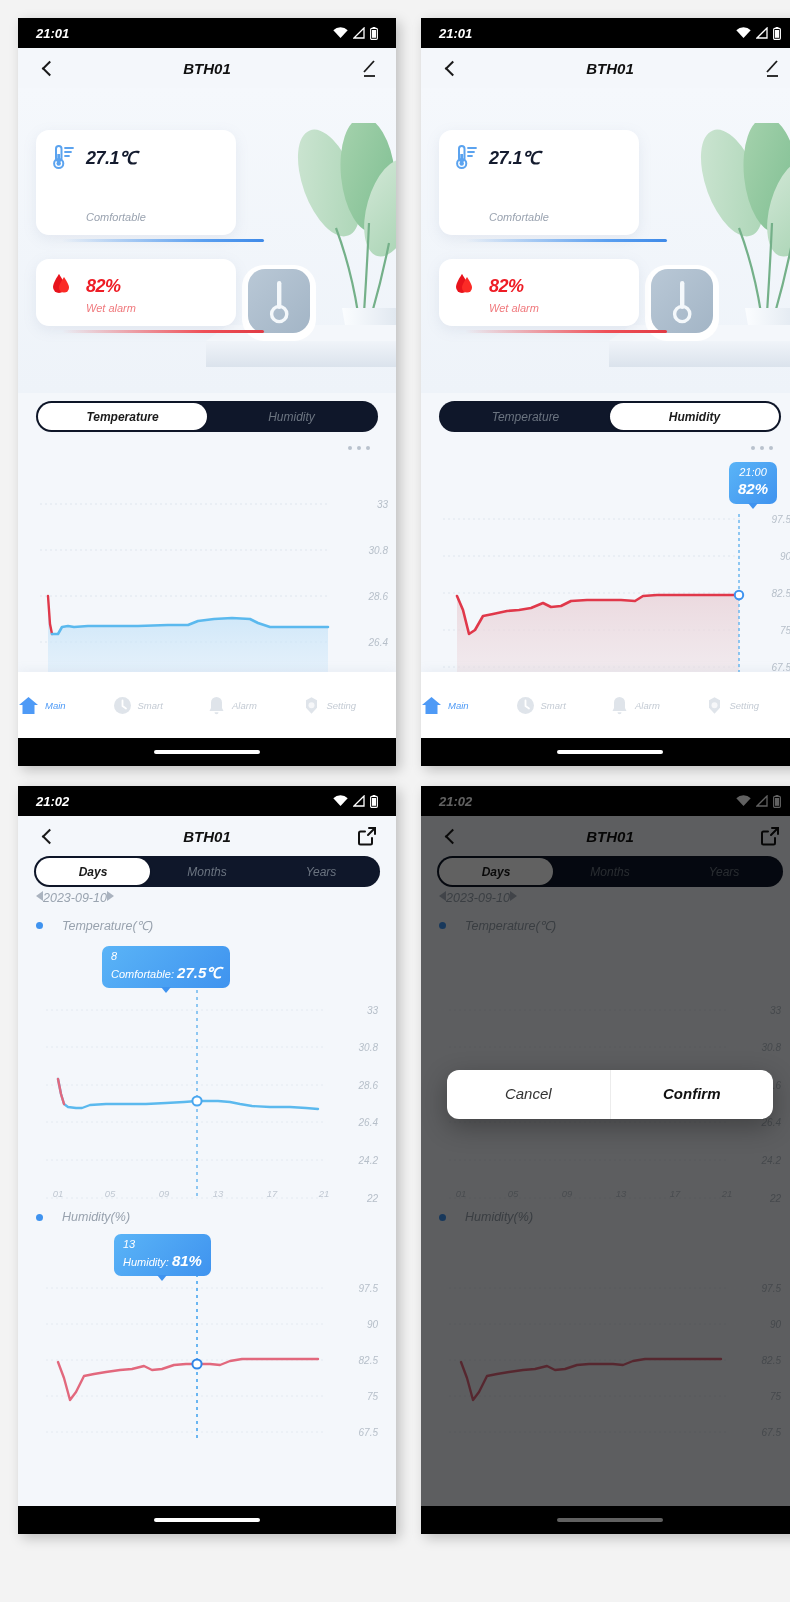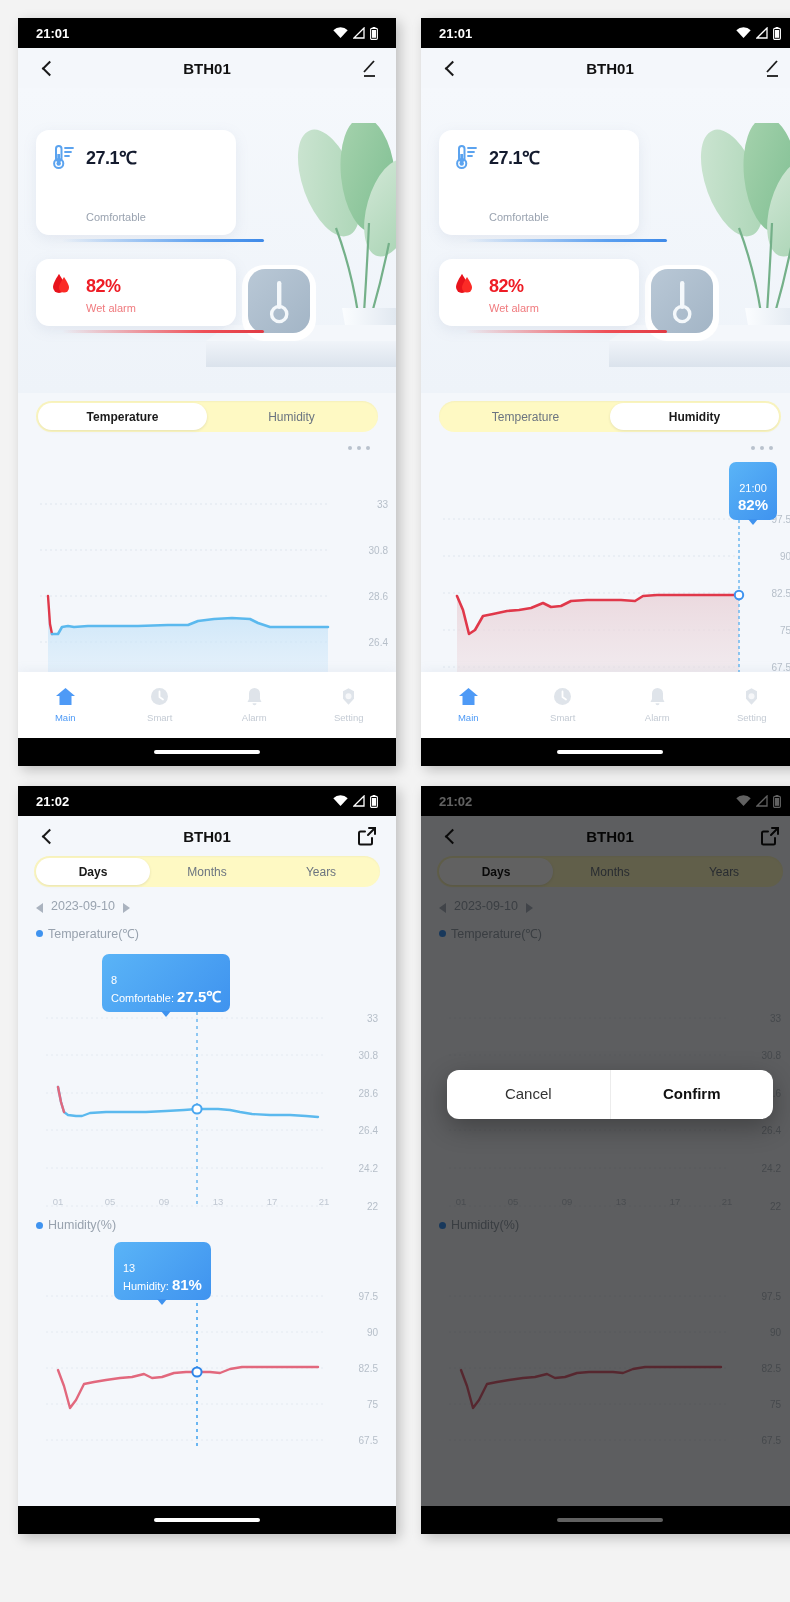--- a/index.html
+++ b/index.html
@@ -10,20 +10,21 @@
     position: relative;
     overflow: hidden;
   }
   .grid {
     position: absolute; inset: 0;
     display: grid;
     grid-template-columns: 383px 383px;
     grid-template-rows: 748px 748px;
     column-gap: 20px; row-gap: 20px;
     padding: 18px 12px 18px 18px;
+    font-style: italic;
   }
   .phone {
     position: relative;
     width: 378px; height: 748px;
     background: #f4f7fb;
     overflow: hidden;
     box-shadow: 4px 4px 12px rgba(0,0,0,.22);
   }
   
   .statusbar {
@@ -63,60 +64,60 @@
   .msub { font-size: 11px; margin-top: 3px; margin-left: 34px; }
   .msub.temp { color:#9aa3b0;margin-top:41px; }
   .msub.hum  { color:#f07a7e; }
   .ubar { position:absolute; left:26px; right:-28px; bottom:-7px; height:3.5px; border-radius:2px; }
   .ubar.blue { background: linear-gradient(90deg, rgba(90,160,240,0) 0%, #5a9ff0 70%, #3f8ae8 100%); }
   .ubar.red  { background: linear-gradient(90deg, rgba(240,90,90,0) 0%, #ef4f57 70%, #e03b44 100%); }
   
   .illo { position:absolute; right:0; bottom:0; width: 210px; height: 270px; }
   
   .segwrap { padding: 8px 18px 4px; }
-  .seg { display:flex; background:#fef9c3; border-radius: 18px; height: 31px; padding: 2px;
+  .seg { display:flex; background:#0f172a; border-radius: 18px; height: 31px; padding: 2px;
     box-shadow: inset 0 1px 2px rgba(0,0,0,.04); }
   .seg > div { flex:1; display:flex; align-items:center; justify-content:center;
     font-size: 12px; color:#6b7480; border-radius: 16px; }
   .seg > div.on { background:#fff; color:#1a1a1a; font-weight:bold;
     box-shadow: 0 1px 3px rgba(0,0,0,.10); }
   
   .chartbox { position:relative; margin-top: 2px; height: 248px; }
   .dots3 { position:absolute; right: 26px; top: 8px; display:flex; gap:5px; z-index:5; }
   .dots3 i { width:4px; height:4px; border-radius:50%; background:#b9c2cd; display:block; }
   .chartsvg { position:absolute; left:0; top:0; width:100%; height:100%; }
   .ylab { position:absolute; font-size:10px; color:#b6bfc9; right: 8px; transform: translateY(-50%); }
   .tip {
     position:absolute; background: linear-gradient(135deg,#5ab4f7,#3f93ef);
-    border-radius:7px; color:#fff; padding: 20px 9px 5px; z-index: 9; white-space:nowrap;
+    border-radius:7px; color:#fff; padding: 4px 9px 5px; z-index: 9; white-space:nowrap;
   }
   .tip:after { content:""; position:absolute; left:50%; bottom:-5px; margin-left:-5px;
     border-left:5px solid transparent; border-right:5px solid transparent; border-top:6px solid #3f93ef; }
   .tip .l1 { font-size: 11px; line-height:1.25; }
   .tip .l2 { font-size: 15px; font-weight:bold; line-height:1.25; }
   .tip.inline .l1 { font-size:11px; }
   .tip.inline .l2 { font-size:11px; font-weight:normal; }
   .tip.inline .l2 b { font-size: 15px; font-weight:bold; }
   
   .tabbar { position:absolute; left:0; right:0; bottom: 28px; height: 66px; background:#fff;
     display:flex; align-items:center; box-shadow: 0 -2px 10px rgba(140,160,185,.10); z-index: 20; }
-  .tabitem { flex:1; display:flex; flex-direction:column; align-items:center; gap:6px; }
+  .tabitem { flex:1; display:flex; align-items:center; gap:6px; }
   .tabitem .lbl { font-size: 9.5px; color:#c4cbd4; }
   .tabitem.on .lbl { color:#4e9af6; }
   .homebar { position:absolute; left:0; right:0; bottom:0; height:28px; background:#000;
     display:flex; align-items:center; justify-content:center; z-index:25; }
   .homebar i { display:block; width: 106px; height: 4px; border-radius:3px; background:#fff; }
   
   .histwrap { padding: 0 16px; }
-  .datebar { display:flex; align-items:flex-end; gap:8px; padding: 12px 2px 6px; }
+  .datebar { display:flex; align-items:flex-start; padding: 4px 2px 6px; }
   .datebar .d { font-size: 12.5px; color:#9aa4b0; }
   .tri { width:0; height:0; border-top:5px solid transparent; border-bottom:5px solid transparent; }
   .tri.l { border-right:7px solid #aab3bf; }
   .tri.r { border-left:7px solid #aab3bf; }
-  .serieslbl { display:flex; align-items:center; gap:5px; font-size:12.5px; color:#98a2ae;
+  .serieslbl { display:flex; align-items:center; gap:19px; font-size:12.5px; color:#98a2ae;
     padding: 6px 2px 0; }
   .serieslbl i { width:7px; height:7px; border-radius:50%; background:#3f93ef; display:block; }
   .hchart { position:relative; height: 270px; }
   .hchart.hum { height: 218px; }
   .xlabs { position:absolute; left:0; right:0; bottom: 2px; height:14px; }
   .xlabs span { position:absolute; font-size:9.5px; color:#c0c8d2; transform:translateX(-50%); }
   
   .scrim { position:absolute; inset:0; background: rgba(0,0,0,.62); z-index: 50; }
   .dialog {
     position:absolute; left: 26px; right: 26px; top: 284px; background:#fff;

